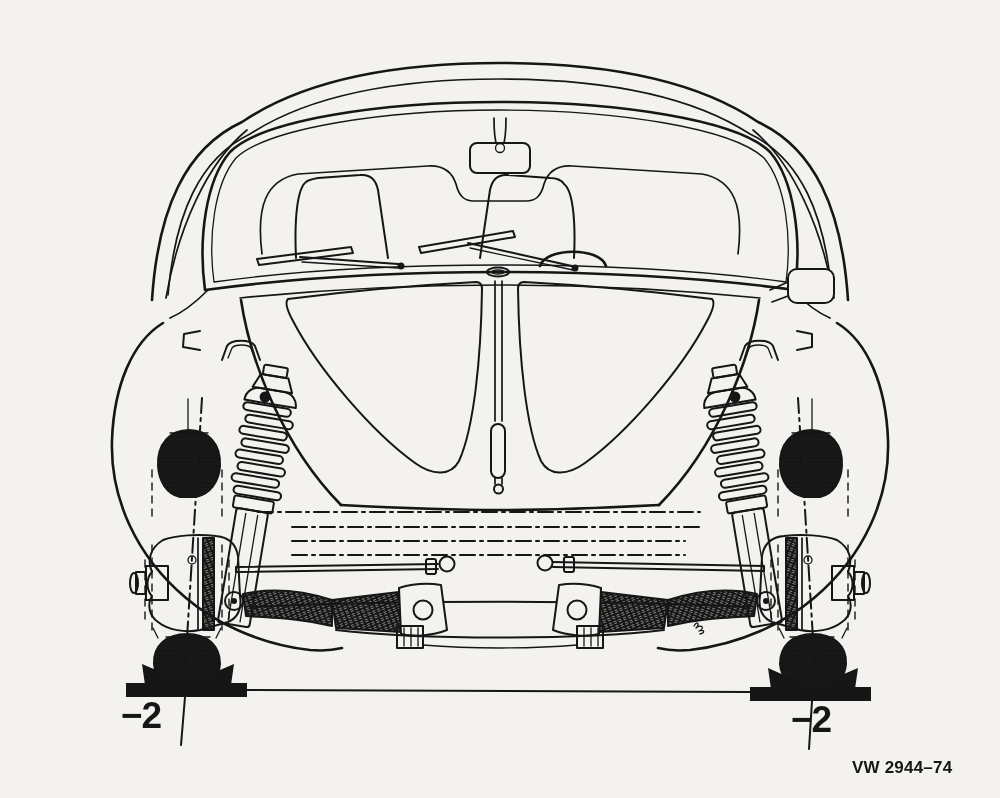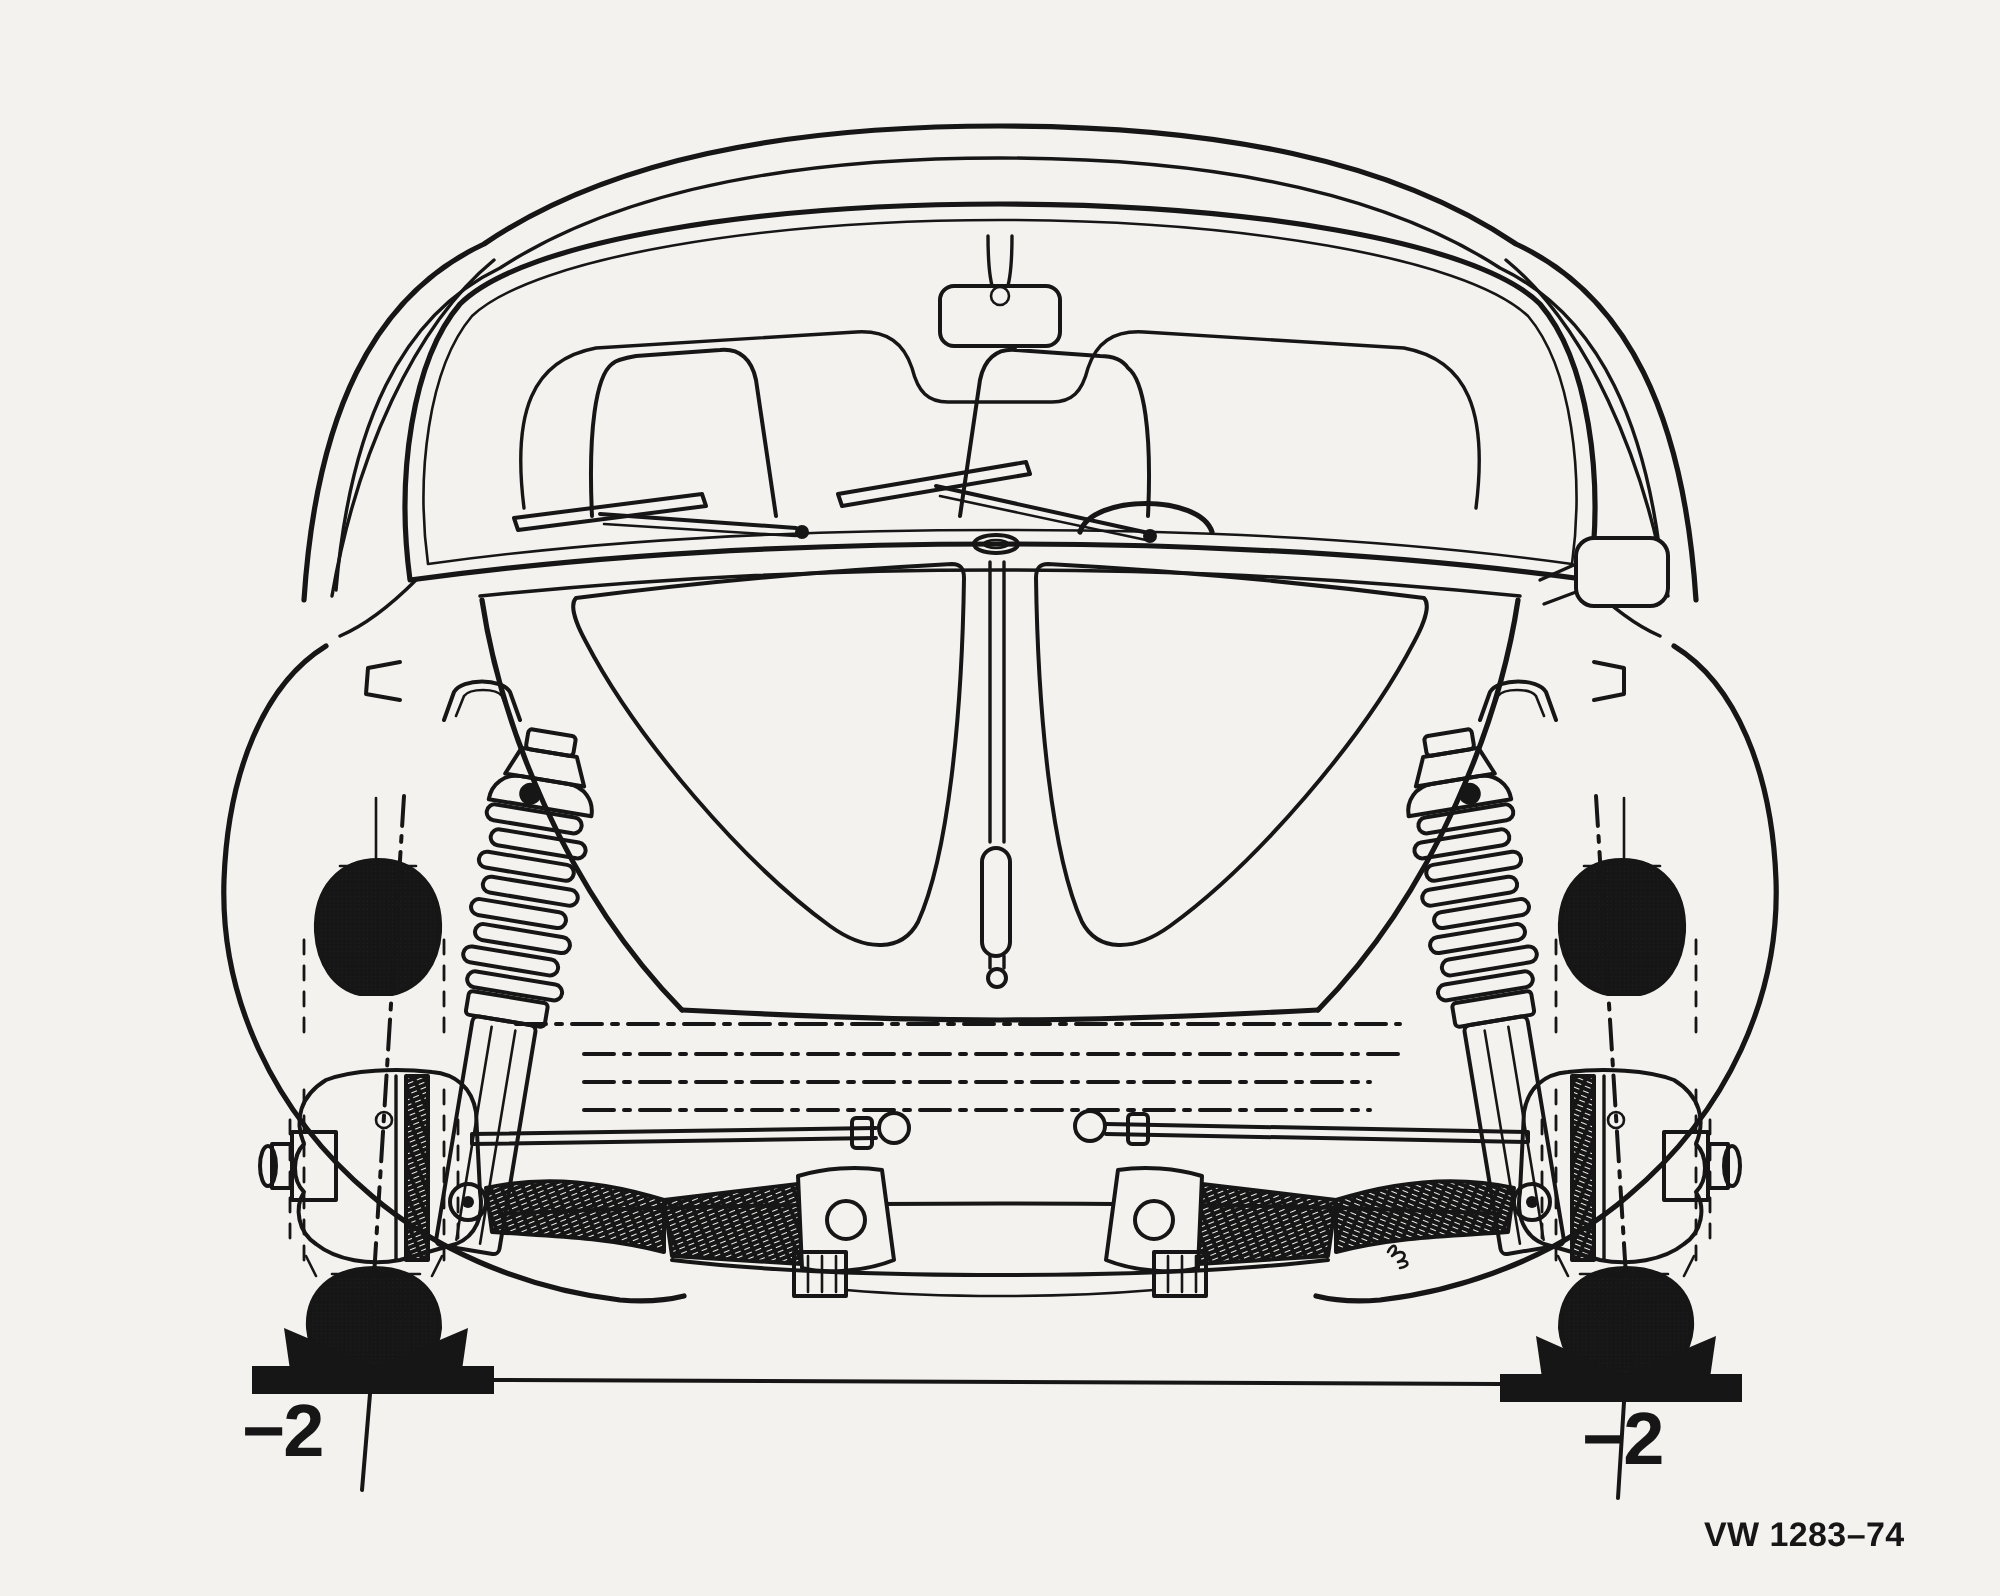--- a/index.html
+++ b/index.html
@@ -192,15 +192,15 @@
     <path d="M185 697 L181 745" stroke-width="2.2"></path>
     <rect class="solid" x="750" y="687" width="121" height="14"></rect>
     <polygon class="solid" points="768,668 813,688 772,696"></polygon>
     <polygon class="solid" points="858,668 811,688 854,696"></polygon>
     <path d="M812 701 L809 749" stroke-width="2.2"></path>
   </g>
 </svg>
 
 <div class="meas-label label-left">−2</div>
 <div class="meas-label label-right">−2</div>
-<div class="caption">VW 1283–74</div>
+<div class="caption">VW 2944–74</div>
 
 </div>
 
 </body></html>

